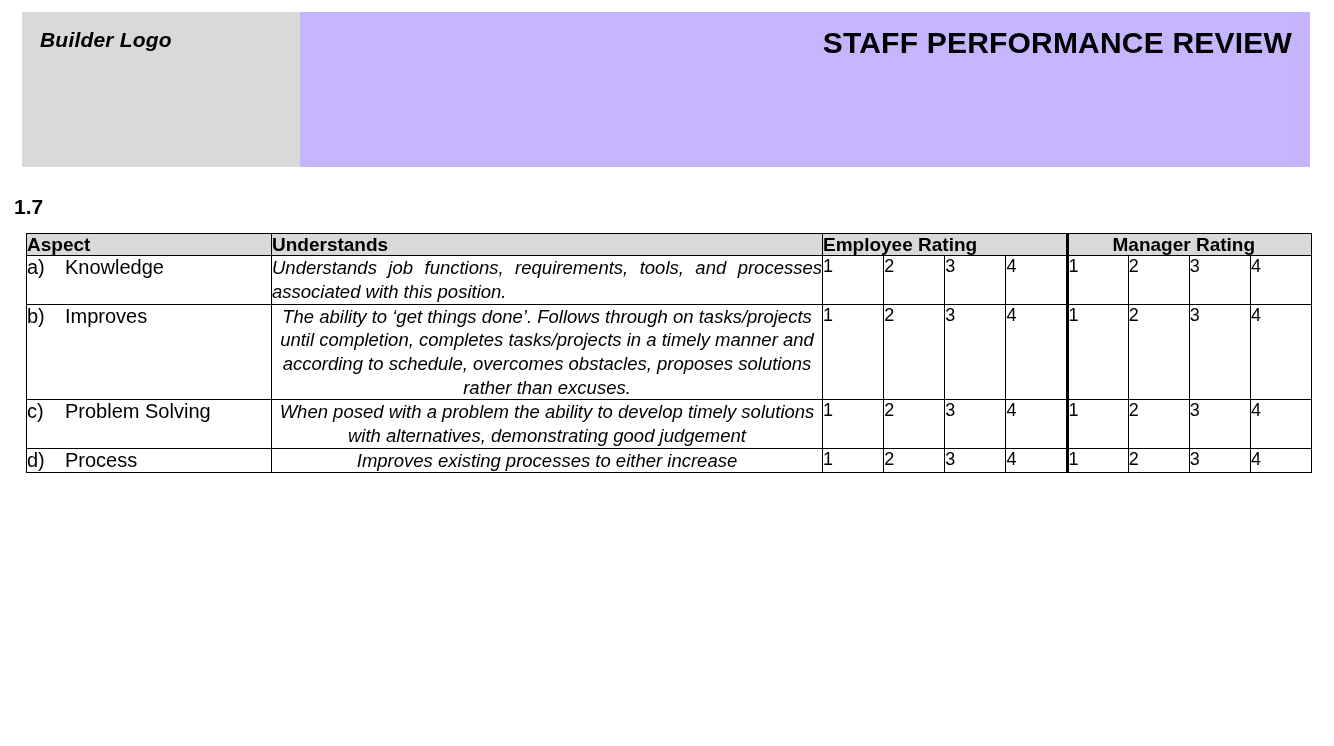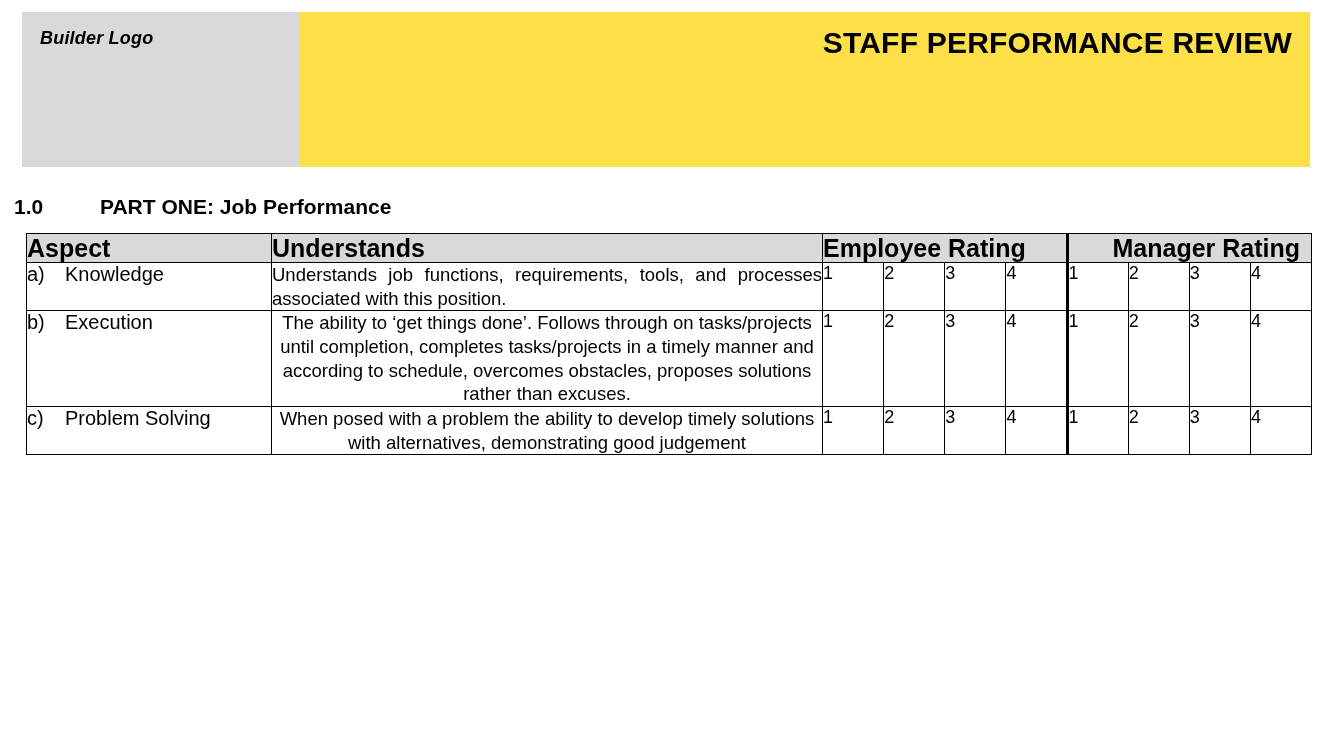--- a/index.html
+++ b/index.html
@@ -23,28 +23,28 @@
     width: 1288px;
     height: 155px;
   }
   .header-logo {
     width: 278px;
     background: #d9d9d9;
     box-sizing: border-box;
     padding: 16px 0 0 18px;
   }
   .header-logo-text {
-    font-size: 18px;
+    font-size: 21px;
     font-weight: bold;
     font-style: italic;
     letter-spacing: 0.2px;
   }
   .header-title-cell {
     flex: 1;
-    background: #fde047;
+    background: #c4b5fd;
     position: relative;
     text-decoration: underline;
   }
   .header-title {
     position: absolute;
     right: 18px;
     top: 14px;
     font-size: 30px;
     font-weight: bold;
     letter-spacing: 0.2px;
@@ -73,21 +73,21 @@
     width: 1286px;
     table-layout: fixed;
   }
   table.perf td, table.perf th {
     border: 1px solid #000000;
     vertical-align: top;
     padding: 0;
   }
   thead th {
     background: #d9d9d9;
-    font-size: 25px;
+    font-size: 19px;
     font-weight: bold;
     text-align: left;
     padding: 8px 14px 10px 14px;
     line-height: 1.12;
     vertical-align: top;
   }
   .col-aspect { width: 244px; }
   .col-desc { width: 550px; }
   .rating-head { padding-left: 12px; margin-top: 12px; }
 
@@ -103,20 +103,21 @@
     display: inline-block;
     vertical-align: top;
     max-width: 150px;
     text-align: center;
   }
   .cell-desc {
     font-size: 18.5px;
     line-height: 1.28;
     padding: 11px 14px 10px 14px;
     text-align: justify;
+    font-style: italic;
   }
   .cell-desc.nojust { text-align: center; }
 
   td.rating {
     width: 60px;
     font-size: 18px;
     padding: 8px 0 0 8px;
     text-align: left;
   }
   td.rating.group-start {
@@ -133,22 +134,21 @@
 <div class="header">
   <div class="header-logo">
     <div class="header-logo-text">Builder Logo</div>
   </div>
   <div class="header-title-cell">
     <div class="header-title">STAFF PERFORMANCE REVIEW</div>
   </div>
 </div>
 
 <div class="section-heading">
-  <span class="section-number">1.0</span>
-  <span class="section-title">PART ONE: Job Performance</span>
+  <span class="section-number">1.7</span>
 </div>
 
 <table class="perf">
   <thead>
     <tr>
       <th class="col-aspect">Aspect</th>
       <th class="col-desc">Understands</th>
       <th class="rating-head" colspan="4">Employee Rating</th>
       <th class="rating-head group-start" colspan="4">Manager Rating</th>
     </tr>
@@ -165,21 +165,21 @@
       <td class="rating">3</td>
       <td class="rating">4</td>
       <td class="rating group-start">1</td>
       <td class="rating">2</td>
       <td class="rating">3</td>
       <td class="rating">4</td>
     </tr>
 
     <tr>
       <td class="cell-aspect">
-        <span class="letter">b)</span><span class="aspect-label">Execution</span>
+        <span class="letter">b)</span><span class="aspect-label">Improves</span>
       </td>
       <td class="cell-desc nojust">The ability to ‘get things done’. Follows through on tasks/projects until completion, completes tasks/projects in a timely manner and according to schedule, overcomes obstacles, proposes solutions rather than excuses.</td>
       <td class="rating">1</td>
       <td class="rating">2</td>
       <td class="rating">3</td>
       <td class="rating">4</td>
       <td class="rating group-start">1</td>
       <td class="rating">2</td>
       <td class="rating">3</td>
       <td class="rating">4</td>
@@ -193,14 +193,28 @@
       <td class="rating">1</td>
       <td class="rating">2</td>
       <td class="rating">3</td>
       <td class="rating">4</td>
       <td class="rating group-start">1</td>
       <td class="rating">2</td>
       <td class="rating">3</td>
       <td class="rating">4</td>
     </tr>
 
+    <tr>
+      <td class="cell-aspect">
+        <span class="letter">d)</span><span class="aspect-label">Process</span>
+      </td>
+      <td class="cell-desc nojust">Improves existing processes to either increase</td>
+      <td class="rating">1</td>
+      <td class="rating">2</td>
+      <td class="rating">3</td>
+      <td class="rating">4</td>
+      <td class="rating group-start">1</td>
+      <td class="rating">2</td>
+      <td class="rating">3</td>
+      <td class="rating">4</td>
+    </tr>
   </tbody>
 </table>
 
 </body></html>

